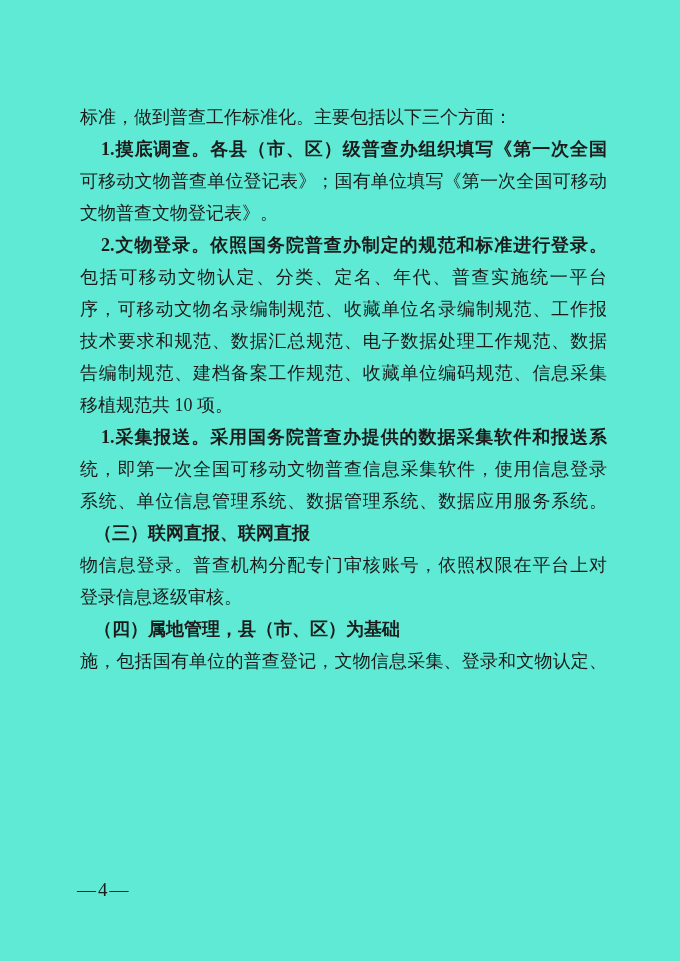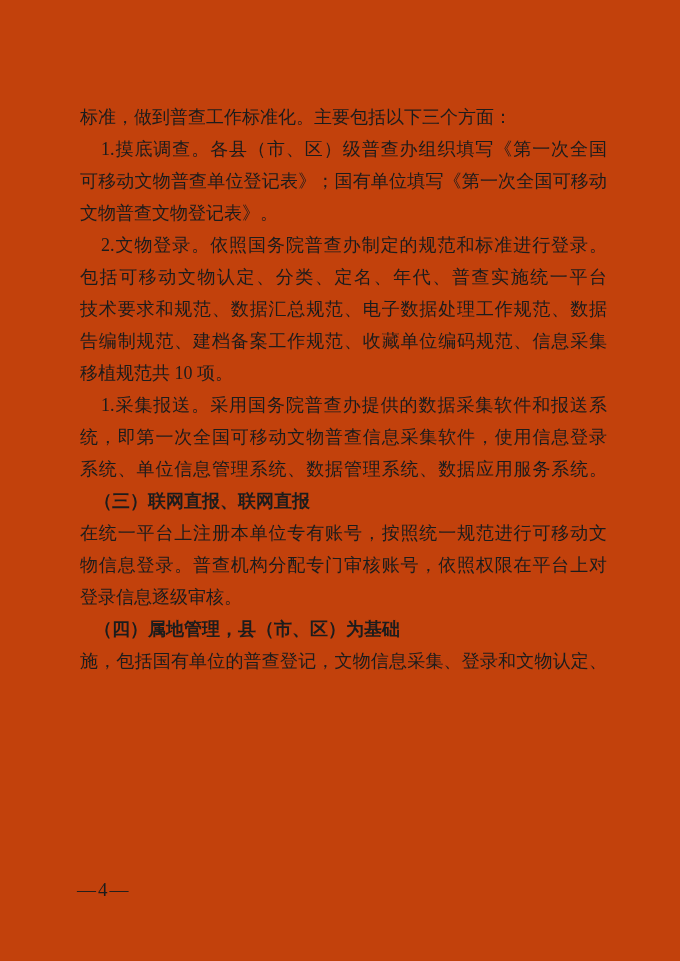--- a/index.html
+++ b/index.html
@@ -4,21 +4,21 @@
 <style>
   html, body {
     margin: 0;
     padding: 0;
     background: #ffffff;
   }
   .page {
     position: relative;
     width: 680px;
     height: 961px;
-    background: #c2410c;
+    background: #5eead4;
     overflow: hidden;
     font-family: "Liberation Serif", "DejaVu Serif", serif;
   }
   .content {
     position: absolute;
     left: 80px;
     top: 101px;
     width: 527px;
   }
   .line {
@@ -31,20 +31,21 @@
     white-space: normal;
   }
   .line.fill {
     text-align-last: justify;
   }
   .line.bold {
     font-weight: 700;
   }
   .line.indent-para {
     text-indent: 21px;
+    font-weight: bold;
   }
   .line.indent-heading {
     text-indent: 14px;
   }
   .footer {
     position: absolute;
     left: 77px;
     top: 878px;
     font-size: 19px;
     line-height: 24px;
@@ -56,27 +57,27 @@
 <body>
 
 <div class="page">
   <main class="content">
       <div class="line">标准，做到普查工作标准化。主要包括以下三个方面：</div>
       <div class="line fill indent-para">1.摸底调查。各县（市、区）级普查办组织填写《第一次全国</div>
       <div class="line fill">可移动文物普查单位登记表》；国有单位填写《第一次全国可移动</div>
       <div class="line">文物普查文物登记表》。</div>
       <div class="line fill indent-para">2.文物登录。依照国务院普查办制定的规范和标准进行登录。</div>
       <div class="line fill">包括可移动文物认定、分类、定名、年代、普查实施统一平台</div>
+      <div class="line fill">序，可移动文物名录编制规范、收藏单位名录编制规范、工作报</div>
       <div class="line fill">技术要求和规范、数据汇总规范、电子数据处理工作规范、数据</div>
       <div class="line fill">告编制规范、建档备案工作规范、收藏单位编码规范、信息采集</div>
       <div class="line">移植规范共 10 项。</div>
       <div class="line fill indent-para">1.采集报送。采用国务院普查办提供的数据采集软件和报送系</div>
       <div class="line fill">统，即第一次全国可移动文物普查信息采集软件，使用信息登录</div>
       <div class="line fill">系统、单位信息管理系统、数据管理系统、数据应用服务系统。</div>
       <div class="line bold indent-heading">（三）联网直报、联网直报</div>
-      <div class="line fill">在统一平台上注册本单位专有账号，按照统一规范进行可移动文</div>
       <div class="line fill">物信息登录。普查机构分配专门审核账号，依照权限在平台上对</div>
       <div class="line">登录信息逐级审核。</div>
       <div class="line bold indent-heading">（四）属地管理，县（市、区）为基础</div>
       <div class="line fill">施，包括国有单位的普查登记，文物信息采集、登录和文物认定、</div>
     </main>
   <div class="footer">—4—</div>
 </div>
 
 </body></html>

